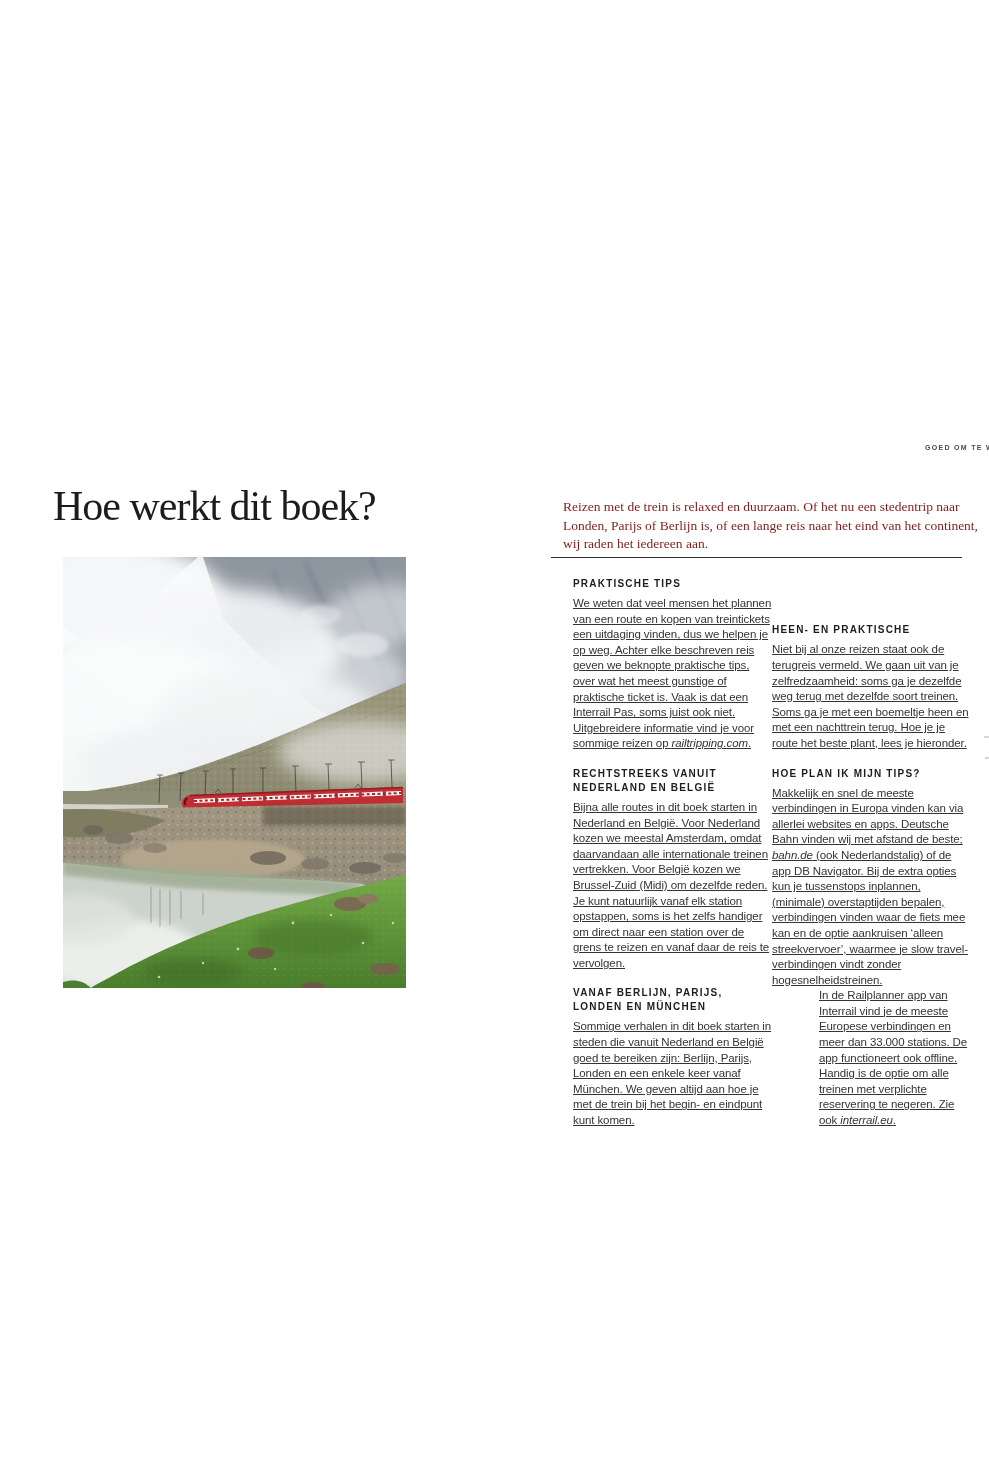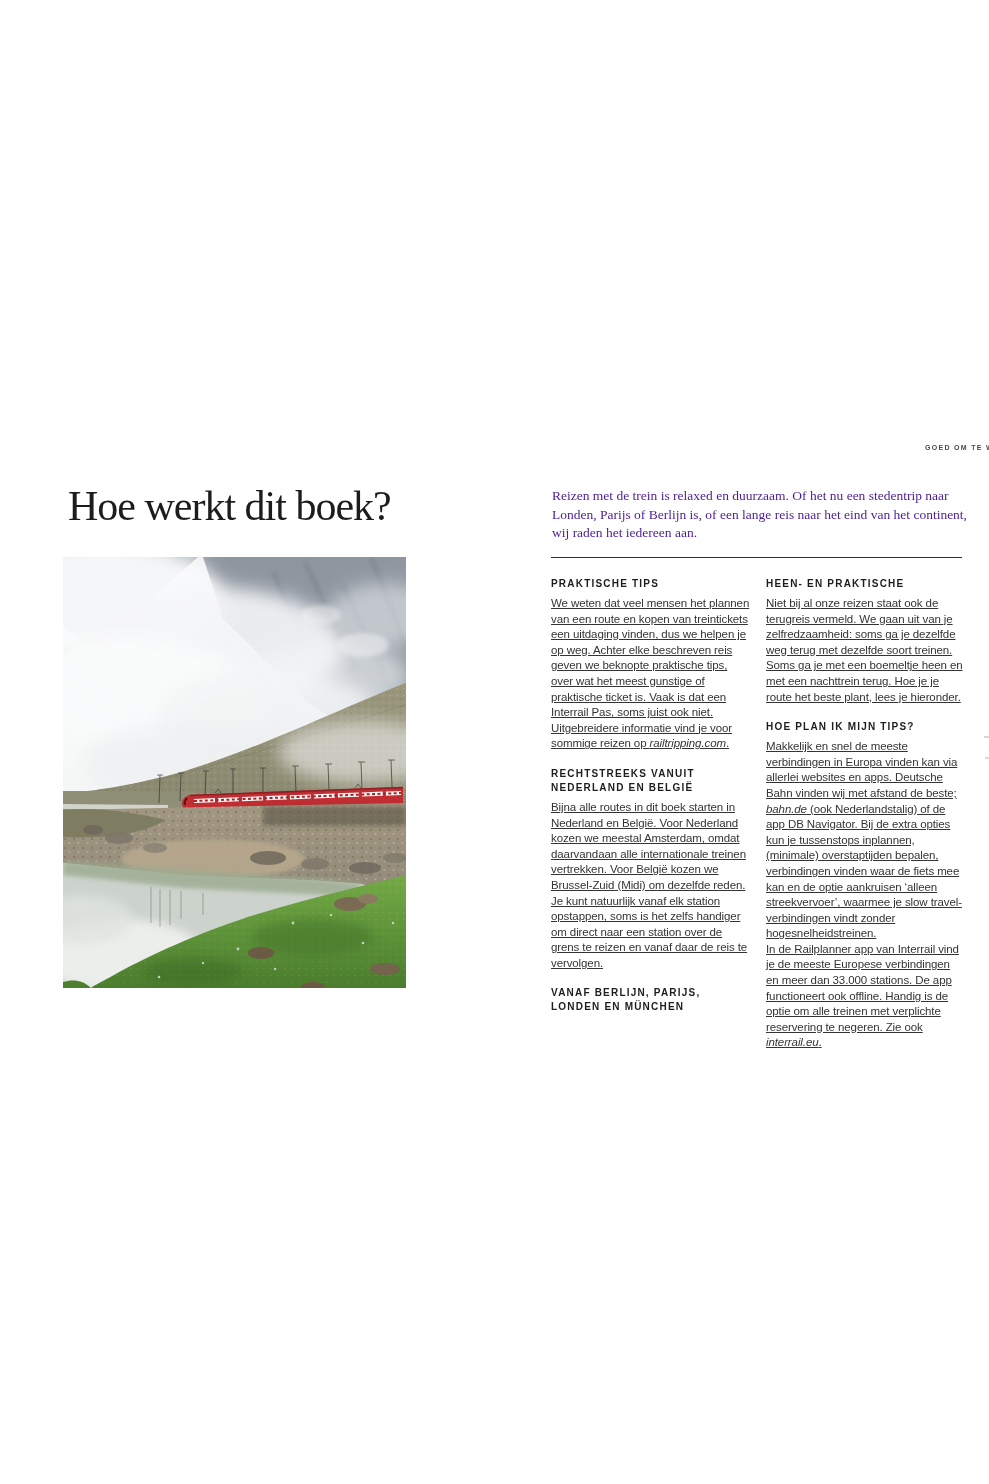--- a/index.html
+++ b/index.html
@@ -5,40 +5,40 @@
   html,body{margin:0;padding:0;}
   body{
     width:989px;height:1484px;position:relative;background:#ffffff;
     font-family:"Liberation Sans", sans-serif;overflow:hidden;color:#2e2e2e;
   }
   .running-head{
     position:absolute;left:925px;top:444px;width:70px;overflow:hidden;
     font-size:7px;font-weight:bold;letter-spacing:1.3px;color:#4a4a4a;white-space:nowrap;
   }
   .title{
-    position:absolute;left:68px;top:482px;margin:0;
+    position:absolute;left:53px;top:482px;margin:0;
     font-family:"Liberation Serif", serif;font-weight:500;
     font-size:42px;letter-spacing:-1px;color:#1c1c1c;white-space:nowrap;
   }
   .intro{
-    position:absolute;left:551px;top:486px;width:418px;margin:1px;
-    font-family:"Liberation Serif", serif;font-size:13.5px;line-height:18.5px;color:#4c1d95;
+    position:absolute;left:551px;top:486px;width:418px;margin:12px;
+    font-family:"Liberation Serif", serif;font-size:13.5px;line-height:18.5px;color:#7f1d1d;
   }
   .rule{position:absolute;left:551px;top:557px;width:411px;height:1px;background:#2f2f2f;}
   .photo{position:absolute;left:63px;top:557px;width:343px;height:431px;overflow:hidden;}
   .photo svg{display:block;}
-  .columns{position:absolute;left:551px;top:577px;width:414px;display:flex;gap:16px;}
+  .columns{position:absolute;left:573px;top:577px;width:414px;display:flex;gap:0;align-items:flex-end;}
   .col{width:199px;}
   section{margin:0 0 15px 0;}
   .shead{
     margin:0 0 5px 0;font-size:10px;font-weight:bold;letter-spacing:1.2px;
     color:#1d1d1d;line-height:14px;white-space:pre-line;
   }
   .body{margin:0;font-size:11.5px;line-height:15.6px;letter-spacing:-0.1px;color:#343434;text-decoration:underline;}
-  .body + .body{margin-top:0;}
+  .body + .body{margin-top:0;margin-left:47px;}
   .site{font-style:italic;}
   .bleed{position:absolute;background:#d6d6d6;}
   .bleed1{left:984px;top:736px;width:5px;height:2px;}
   .bleed2{left:985px;top:757px;width:4px;height:2px;}
 </style>
 </head>
 <body>
 
 <div class="running-head">GOED OM TE W</div>
 
@@ -211,20 +211,21 @@
       <p class="body"><span>We weten dat veel mensen het plannen van een route en kopen van treintickets een uitdaging vinden, dus we helpen je op weg. Achter elke beschreven reis geven we beknopte praktische tips, over wat het meest gunstige of praktische ticket is. Vaak is dat een Interrail Pas, soms juist ook niet. Uitgebreidere informatie vind je voor sommige reizen op </span><em class="site">railtripping.com</em><span>.</span></p>
     </section>
     <section>
       <h3 class="shead">RECHTSTREEKS VANUIT
 NEDERLAND EN BELGIË</h3>
       <p class="body"><span>Bijna alle routes in dit boek starten in Nederland en België. Voor Nederland kozen we meestal Amsterdam, omdat daarvandaan alle internationale treinen vertrekken. Voor België kozen we Brussel-Zuid (Midi) om dezelfde reden. Je kunt natuurlijk vanaf elk station opstappen, soms is het zelfs handiger om direct naar een station over de grens te reizen en vanaf daar de reis te vervolgen.</span></p>
     </section>
     <section>
       <h3 class="shead">VANAF BERLIJN, PARIJS,
 LONDEN EN MÜNCHEN</h3>
+      <p class="body"><span>Sommige verhalen in dit boek starten in steden die vanuit Nederland en België goed te bereiken zijn: Berlijn, Parijs, Londen en een enkele keer vanaf München. We geven altijd aan hoe je met de trein bij het begin- en eindpunt kunt komen.</span></p>
     </section>
   </div>
   <div class="col">
     <section>
       <h3 class="shead">HEEN- EN PRAKTISCHE</h3>
       <p class="body"><span>Niet bij al onze reizen staat ook de terugreis vermeld. We gaan uit van je zelfredzaamheid: soms ga je dezelfde weg terug met dezelfde soort treinen. Soms ga je met een boemeltje heen en met een nachttrein terug. Hoe je je route het beste plant, lees je hieronder.</span></p>
     </section>
     <section>
       <h3 class="shead">HOE PLAN IK MIJN TIPS?</h3>
       <p class="body"><span>Makkelijk en snel de meeste verbindingen in Europa vinden kan via allerlei websites en apps. Deutsche Bahn vinden wij met afstand de beste; </span><em class="site">bahn.de</em><span> (ook Nederlandstalig) of de app DB Navigator. Bij de extra opties kun je tussenstops inplannen, (minimale) overstaptijden bepalen, verbindingen vinden waar de fiets mee kan en de optie aankruisen ‘alleen streekvervoer’, waarmee je slow travel-verbindingen vindt zonder hogesnelheidstreinen.</span></p>

